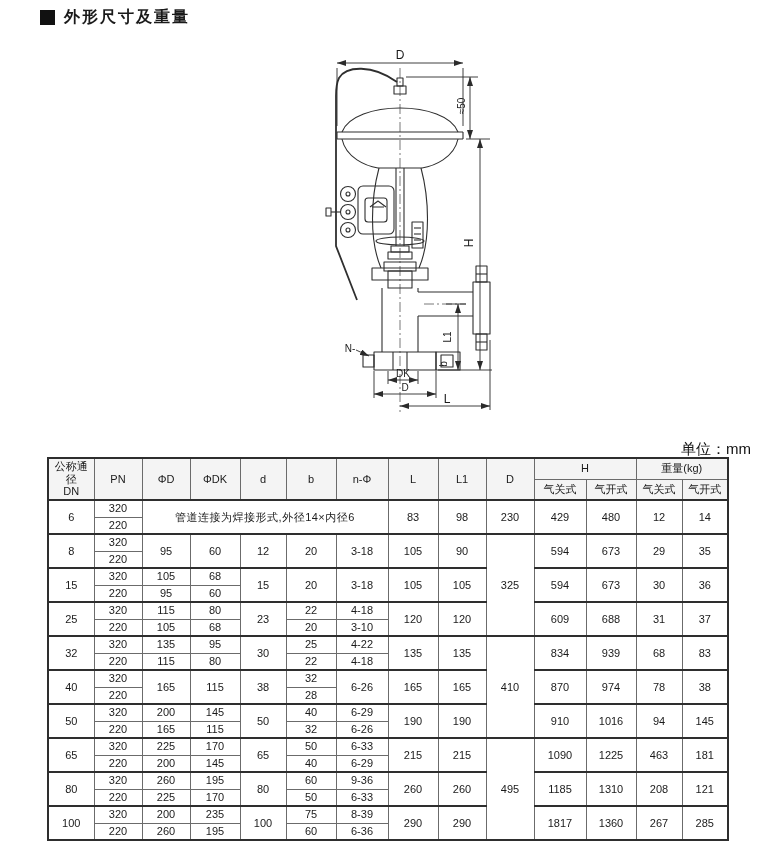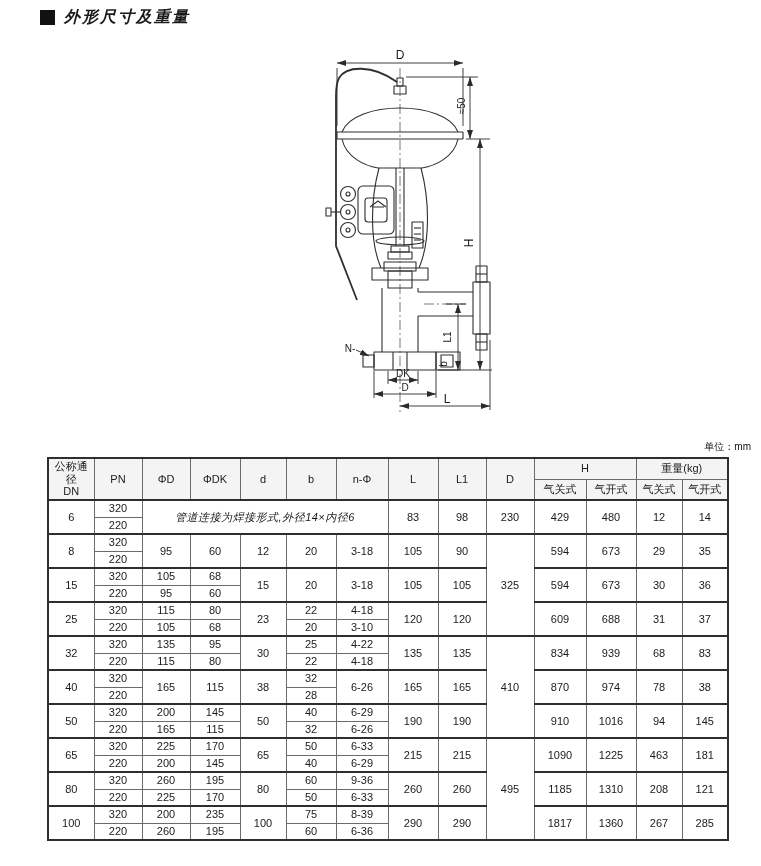--- a/index.html
+++ b/index.html
@@ -3,23 +3,23 @@
 <meta charset="utf-8">
 <style>
   html,body{margin:0;padding:0;}
   body{
     width:761px;height:866px;position:relative;background:#ffffff;
     font-family:"Liberation Sans",sans-serif;color:#1a1a1a;overflow:hidden;
   }
   
   .title-row{position:absolute;top:7px;left:40px;display:flex;align-items:center;gap:9px;}
   .sq{width:15px;height:15px;background:#111;flex:0 0 auto;}
-  .page-title{font-size:16px;font-weight:bold;letter-spacing:2px;margin:0;font-style:italic;}
+  .page-title{font-size:16px;font-weight:bold;letter-spacing:2px;margin:0;}
   
-  .unit-note{position:absolute;top:440px;right:10px;font-size:10px;color:#111;}
+  .unit-note{position:absolute;top:440px;right:10px;font-size:15px;color:#111;}
   
   .drawing{position:absolute;left:290px;top:46px;}
   .part{stroke:#2f2f2f;stroke-width:1.1;fill:none;stroke-linejoin:round;}
   .tube{stroke:#2f2f2f;stroke-width:1.8;fill:none;}
   .cl{stroke:#555;stroke-width:0.8;fill:none;stroke-dasharray:10 3 2 3;}
   .dim{stroke:#2b2b2b;stroke-width:0.9;fill:none;}
   .dlabel{fill:#1a1a1a;font-size:12px;text-anchor:middle;stroke:none;}
   .dlabel.small{font-size:10px;}
   
   table.dims{
@@ -28,21 +28,21 @@
     font-size:11px;text-align:center;border:2px solid #2e2e2e;
   }
   table.dims th,table.dims td{
     border:1px solid #6b6b6b;padding:0 1px;font-weight:normal;
     line-height:1.15;overflow:hidden;
   }
   table.dims thead th{background:#f4f4f4;white-space:pre-line;}
   table.dims thead tr{height:21px;}
   table.dims tbody tr{height:17px;}
   table.dims tbody tr.gs td{border-top:2px solid #2e2e2e;}
-  table.dims td.weld{letter-spacing:0.5px;font-style:italic;}
+  table.dims td.weld{letter-spacing:0.5px;}
 </style>
 </head>
 <body>
 
 <div class="title-row">
   <span class="sq"></span>
   <h1 class="page-title">外形尺寸及重量</h1>
 </div>
 
 <svg class="drawing" width="220" height="376" viewBox="290 46 220 376" xmlns="http://www.w3.org/2000/svg">

